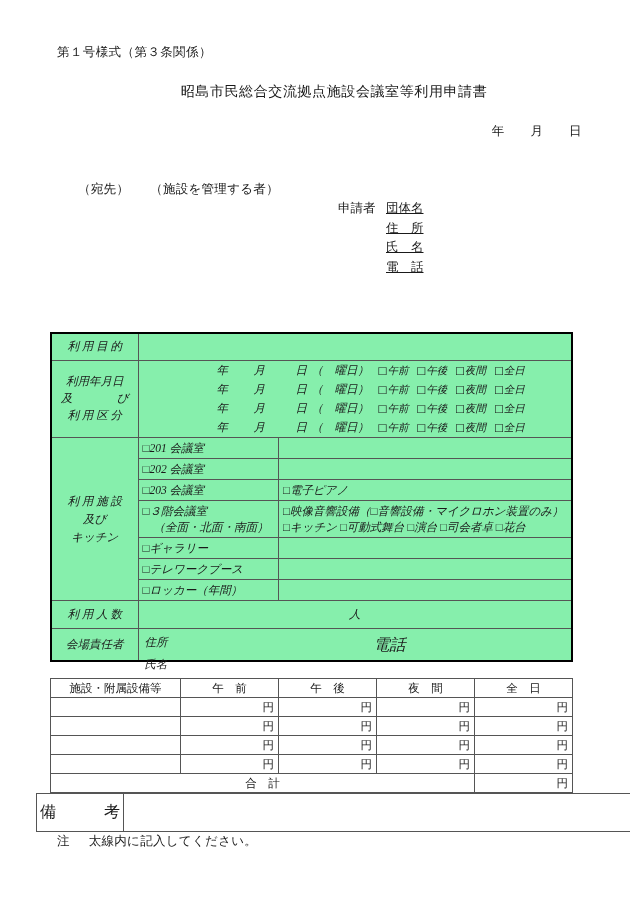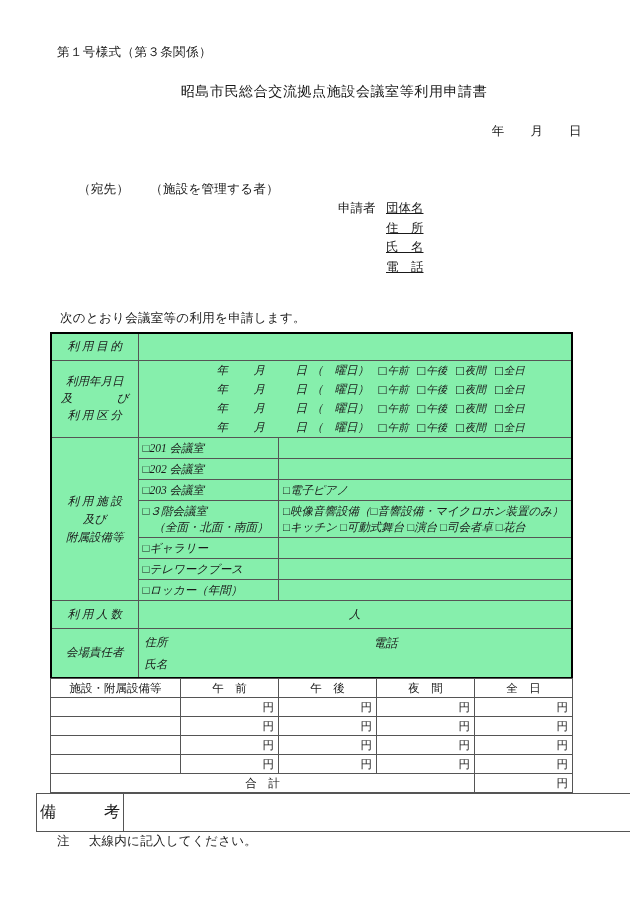--- a/index.html
+++ b/index.html
@@ -111,27 +111,27 @@
   .fac-inner td.equip { border-right: 0; }
   .fac-wrap { padding: 0 !important; }
   .two-line { line-height: 17px; }
   .indent { padding-left: 11px; }
 
   
   .persons { height: 28px; text-align: center; position: relative; }
   .persons .unit { font-size: 11.5px; }
 
   
-  .mgr { height: 50px; padding: 0 !important; position: relative; }
+  .mgr { height: 33px; padding: 0 !important; position: relative; }
   .mgr .r1, .mgr .r2 {
     position: absolute; left: 6px; font-size: 11.5px;
   }
   .mgr .r1 { top: 6px; }
   .mgr .r2 { top: 28px; }
-  .mgr .tel { position: absolute; left: 235px; top: 6px; font-size: 12px; }
+  .mgr .tel { position: absolute; left: 235px; top: 6px; font-size: 16px; }
 
   
   .fee-table {
     position: absolute; left: 50px; top: 678px;
     width: 523px;
     border-collapse: collapse;
     border: 0.9px solid #555;
     font-size: 11.5px;
   }
   .fee-table td {
@@ -196,21 +196,20 @@
     <div class="row">
       <span class="lead"></span>
       <span class="field nospace">氏　名</span>
     </div>
     <div class="row">
       <span class="lead"></span>
       <span class="field nospace">電　話</span>
     </div>
   </div>
 
-  <div class="intro">次のとおり会議室等の利用を申請します。</div>
 
   <table class="main-table">
     <tbody>
 
       <tr>
         <td class="lbl">利 用 目 的</td>
         <td class="cell-empty" colspan="2"></td>
       </tr>
 
       <tr>
@@ -271,21 +270,21 @@
               <span class="cb">□全日</span>
             </span>
           </div>
         </td>
       </tr>
 
       <tr>
         <td class="fac-label">
           <div>利 用 施 設</div>
           <div class="spread"><span>及</span><span>び</span></div>
-          <div>附属設備等</div>
+          <div>キッチン</div>
         </td>
         <td class="fac-wrap" colspan="2">
           <table class="fac-inner">
             <tbody>
               <tr>
                 <td class="name">□201 会議室</td>
                 <td class="equip"></td>
               </tr>
               <tr>
                 <td class="name">□202 会議室</td>

